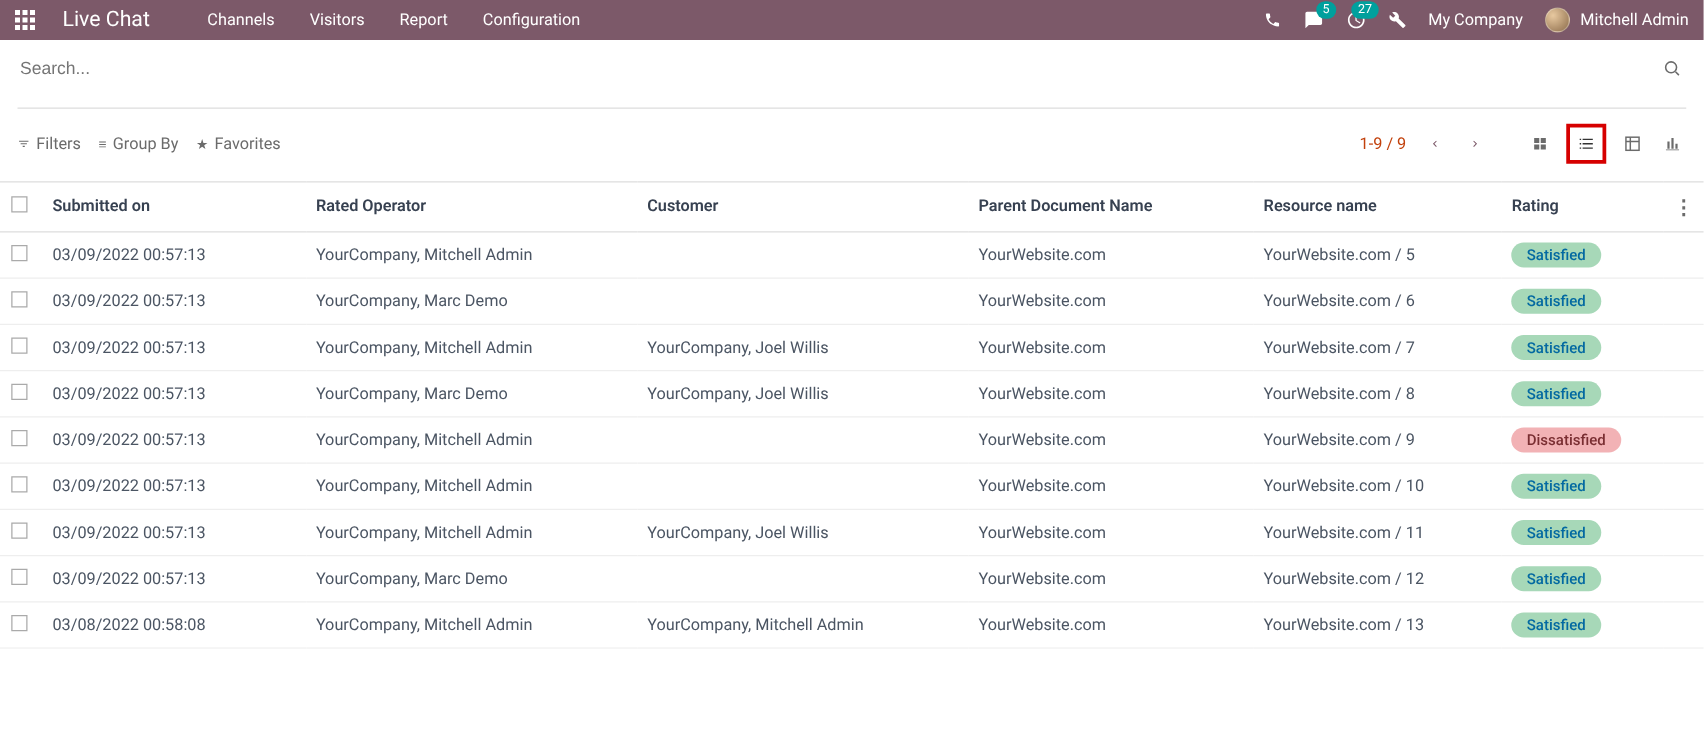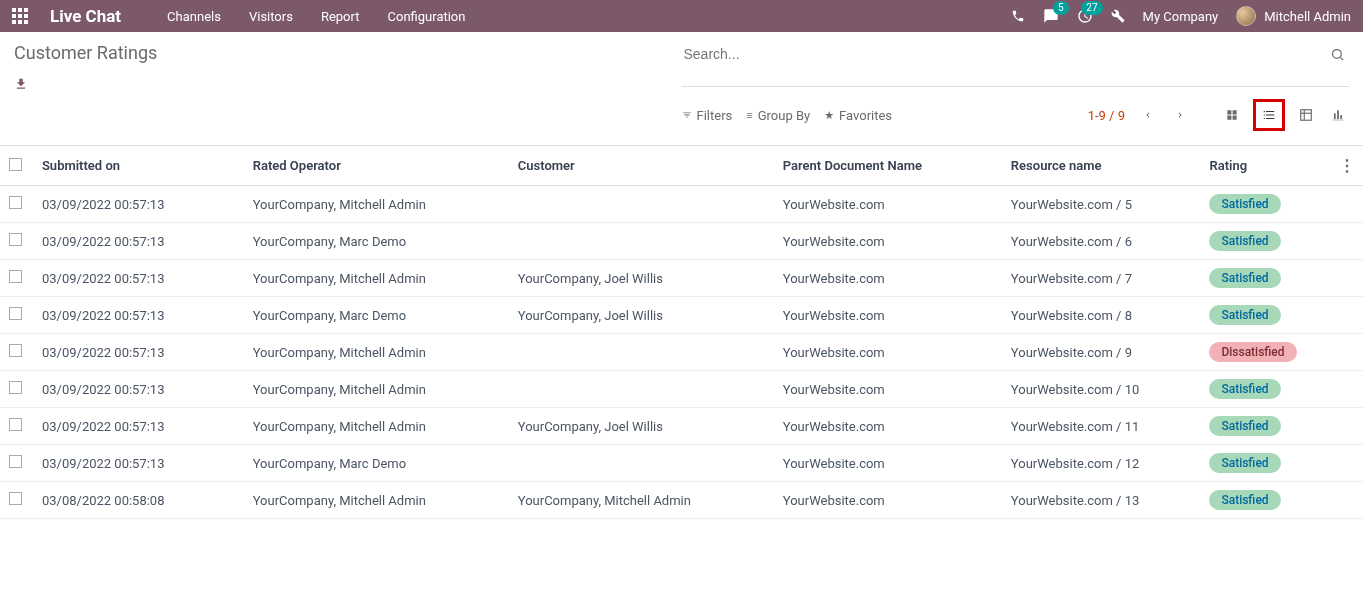--- a/index.html
+++ b/index.html
@@ -2,21 +2,21 @@
 <html><head>
 <meta charset="utf-8">
 <style>
 * { margin: 0; padding: 0; box-sizing: border-box; }
 body { font-family: -apple-system, BlinkMacSystemFont, "Segoe UI", Roboto, "Helvetica Neue", Arial, sans-serif; font-size: 13px; color: #374151; background: #fff; width: 1363px; }
 
 .navbar { background: #7C5969; color: #fff; height: 32px; display: flex; align-items: center; padding: 0 12px; }
 .navbar-left { display: flex; align-items: center; gap: 18px; }
 .apps-icon { display: grid; grid-template-columns: repeat(3, 4px); grid-template-rows: repeat(3, 4px); gap: 2px; cursor: pointer; }
 .apps-icon span { background: #fff; width: 4px; height: 4px; }
-.brand { font-size: 17px; font-weight: 700; margin-left: 4px; }
+.brand { font-size: 17px; font-weight: 400; margin-left: 4px; }
 .nav-menu { display: flex; gap: 28px; margin-left: 28px; }
 .nav-menu a { color: #fff; text-decoration: none; font-size: 13px; cursor: pointer; }
 .navbar-right { display: flex; align-items: center; gap: 18px; margin-left: auto; }
 .nav-icon { position: relative; cursor: pointer; display: flex; align-items: center; }
 .badge { position: absolute; top: -7px; right: -10px; background: #00A09D; color: #fff; font-size: 10px; border-radius: 8px; padding: 1px 5px; line-height: 1.2; }
 .company { font-size: 13px; }
 .user-area { display: flex; align-items: center; gap: 8px; cursor: pointer; }
 .avatar { width: 20px; height: 20px; border-radius: 50%; background: radial-gradient(circle at 30% 30%, #e8c9a0, #8b6b4a); border: 1px solid rgba(255,255,255,0.3); }
 
 .control-panel { display: flex; padding: 10px 14px 0 14px; }
@@ -106,28 +106,20 @@
     </div>
     <div class="company">My Company</div>
     <div class="user-area">
       <div class="avatar"></div>
       <span>Mitchell Admin</span>
     </div>
   </div>
 </div>
 
 <div class="control-panel">
-  <div class="cp-left">
-    <div class="page-title">Customer Ratings</div>
-    <div class="export-icon">
-      <svg width="14" height="14" viewBox="0 0 24 24" fill="#7C5969">
-          <path d="M19 9h-4V3H9v6H5l7 7 7-7zM5 18v2h14v-2H5z"></path>
-        </svg>
-    </div>
-  </div>
   <div class="cp-right">
     <div class="search-row">
       <input class="search-input" placeholder="Search..." style="">
       <button class="search-btn">
         <svg width="15" height="15" viewBox="0 0 24 24" fill="none" stroke="#6b6b6b" stroke-width="2">
             <circle cx="11" cy="11" r="7"></circle>
             <line x1="21" y1="21" x2="16.65" y2="16.65"></line>
           </svg>
       </button>
     </div>

